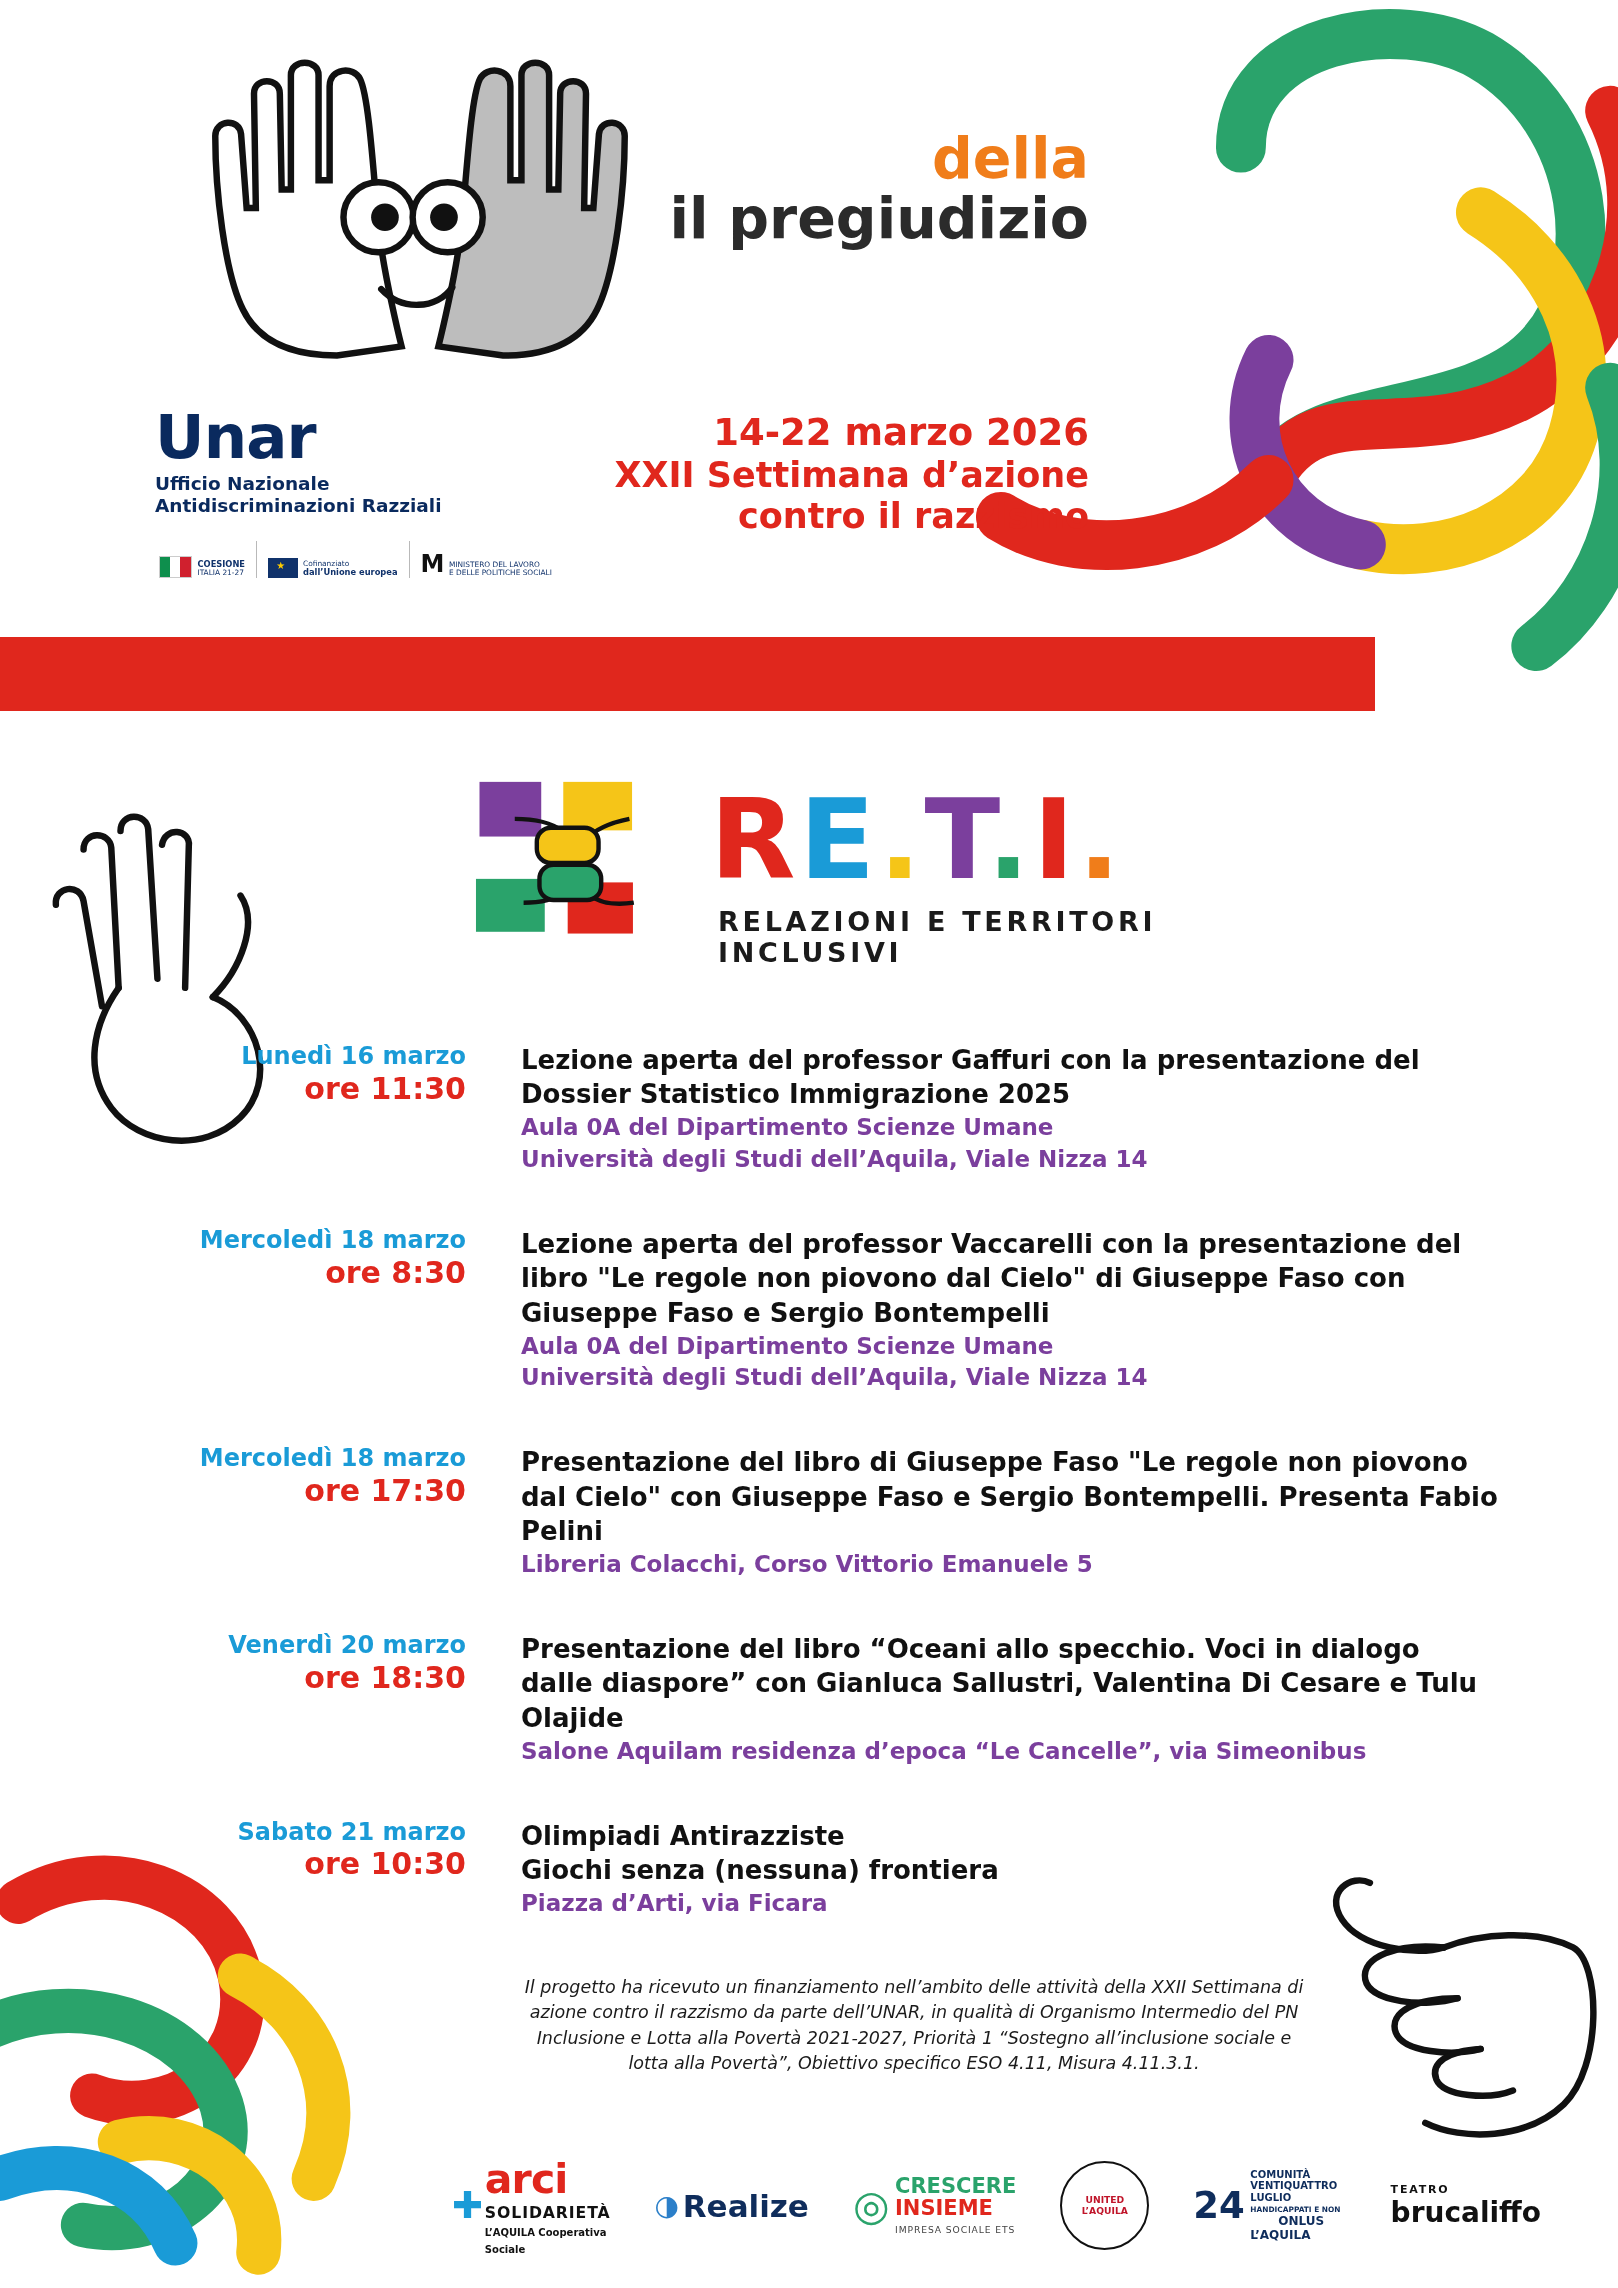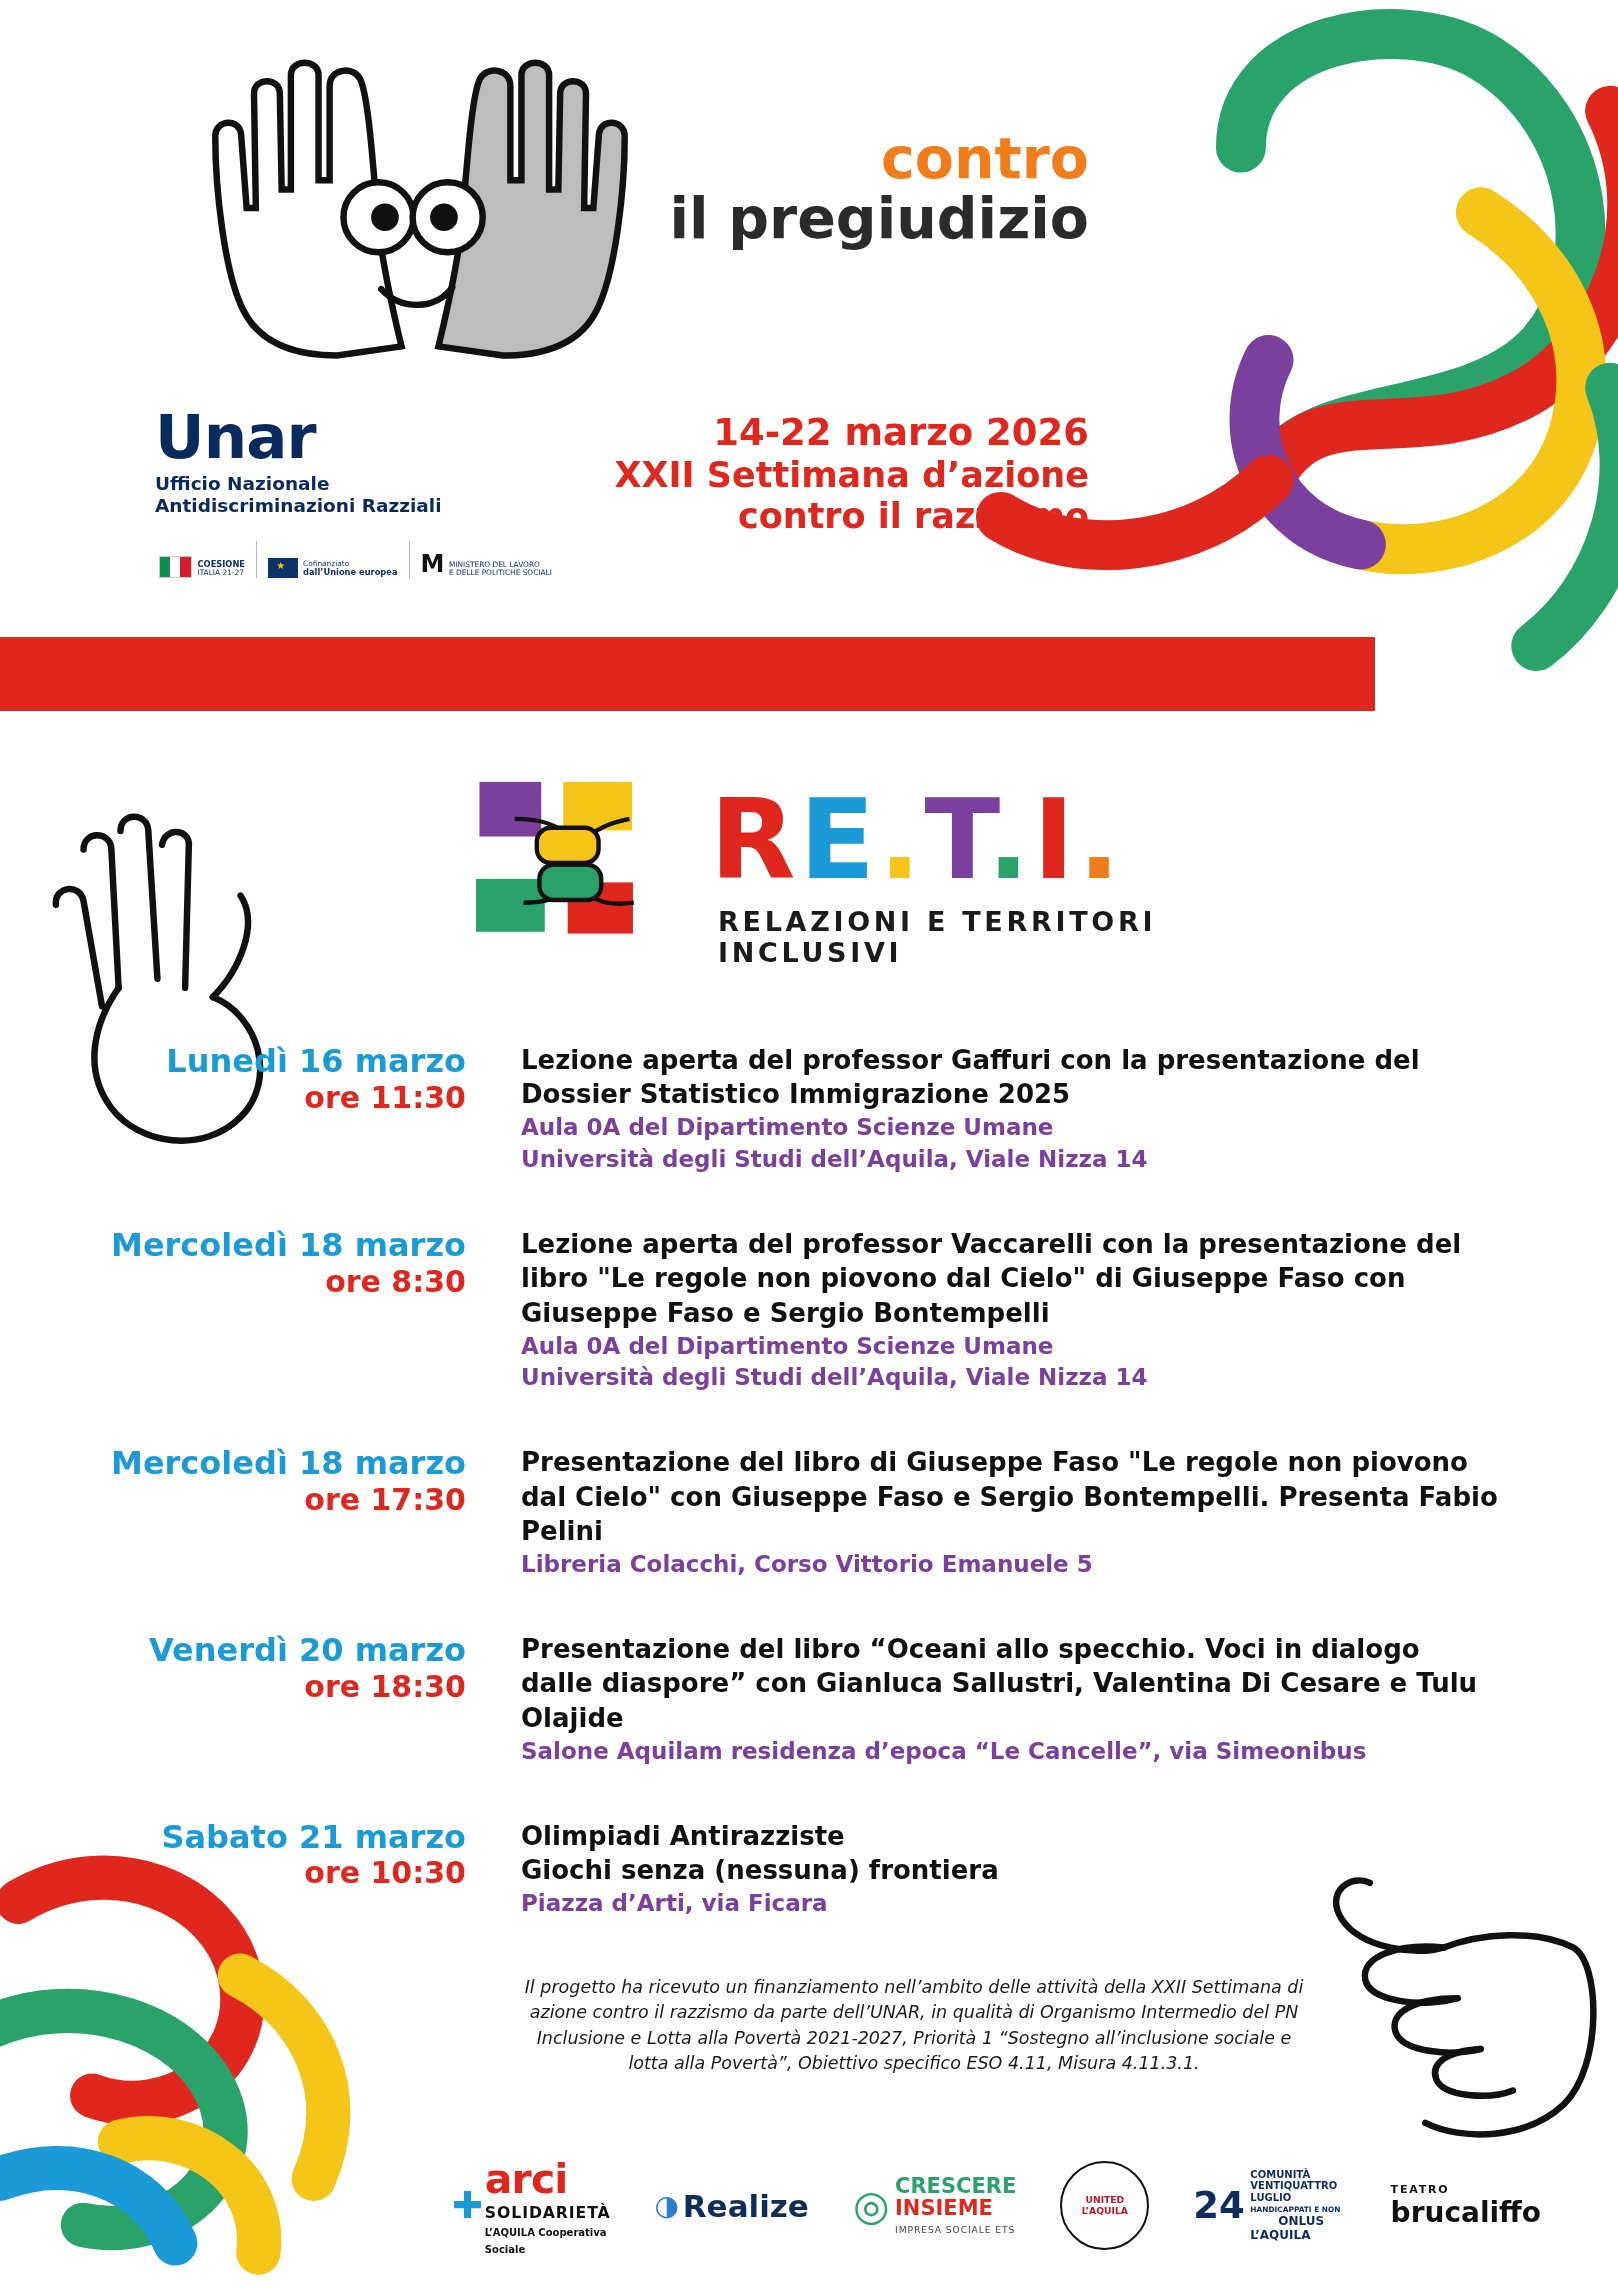--- a/index.html
+++ b/index.html
@@ -48,21 +48,21 @@
 
   
   .reti{position:absolute;left:461px;top:766px;width:757px;height:212px;}
   .reti-letters{position:absolute;left:249px;top:9.2px;font-size:111px;font-weight:bold;letter-spacing:3.7px;}
   .reti-sub{position:absolute;left:257px;top:140px;font-size:27px;letter-spacing:3.7px;color:#1b1b1b;font-weight:bold;}
 
   
   .events{position:absolute;left:0;top:1043px;width:1619px;}
   .event{display:flex;margin-bottom:52px;}
   .ev-left{width:521px;text-align:right;padding-right:55px;box-sizing:border-box;}
-  .ev-day{font-size:32px;font-weight:bold;color:#1a9bd7;line-height:1.15;}
+  .ev-day{font-size:24px;font-weight:bold;color:#1a9bd7;line-height:1.15;}
   .ev-time{font-size:30px;font-weight:bold;color:#e0271d;line-height:1.2;}
   .ev-right{width:978px;}
   .ev-title{font-size:26px;font-weight:bold;color:#111;line-height:1.32;}
   .ev-place{font-size:23px;font-weight:bold;color:#7b3f9d;line-height:1.3;margin-top:1.8px;}
 
   
   .foot{position:absolute;left:517px;top:1975px;width:794px;text-align:center;
         font-style:italic;font-size:17.5px;line-height:1.45;color:#1b1b1b;}
 
   
@@ -138,21 +138,21 @@
       <div class="eu-box">
         <div style="font-size:24px;color:#111;font-weight:bold;margin-right:4.6px;">M</div>
         <div class="eu-txt">
           <span>MINISTERO DEL LAVORO</span><br>
           <span>E DELLE POLITICHE SOCIALI</span>
         </div>
       </div>
     </div>
 
     <div class="title-block">
-      <div class="t2">contro</div>
+      <div class="t2">della</div>
       <div class="t3">il pregiudizio</div>
     </div>
 
     <div class="date-block">
       <div class="d1">14-22 marzo 2026</div>
       <div class="d2">XXII Settimana d’azione</div>
       <div class="d3">contro il razzismo</div>
     </div>
   </div>
 

